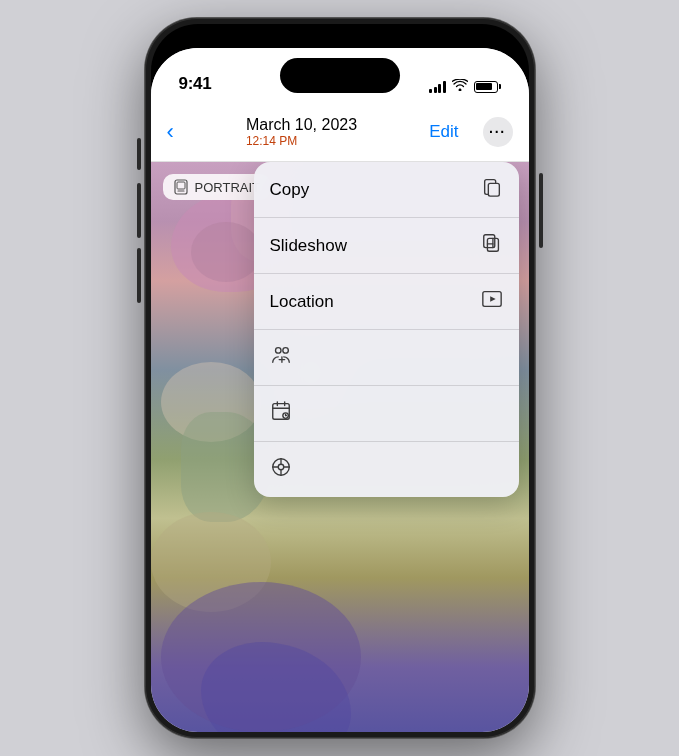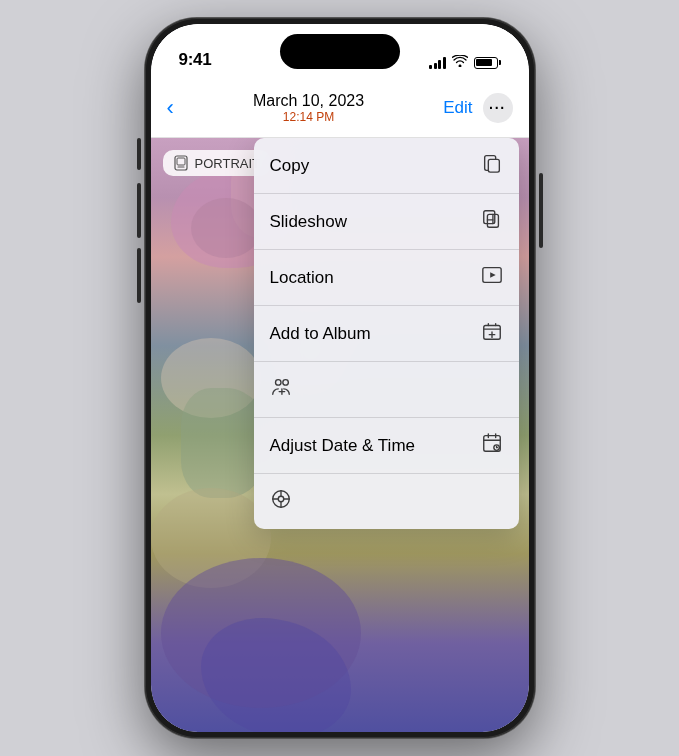--- a/index.html
+++ b/index.html
@@ -48,20 +48,21 @@
     .btn-left-3 { left: -8px; top: 230px; width: 4px; height: 55px; }
     .btn-right  { right: -8px; top: 155px; width: 4px; height: 75px; }
 
     .screen {
       width: 100%;
       height: 100%;
       background: #f2f2f7;
       border-radius: 47px;
       overflow: hidden;
       position: relative;
+      margin-top: 24px;
     }
 
     
     .status-bar {
       height: 54px;
       background: white;
       display: flex;
       align-items: flex-end;
       justify-content: space-between;
       padding: 0 28px 8px;
@@ -158,36 +159,35 @@
       display: flex;
       align-items: center;
       gap: 4px;
     }
     .nav-back-chevron {
       font-size: 22px;
       font-weight: 300;
     }
 
     .nav-center {
-      text-align: center;
     }
     .nav-title {
       font-size: 16px;
       font-weight: 500;
       color: #000;
     }
     .nav-subtitle {
       font-size: 12px;
       color: #c2410c;
     }
 
     .nav-right {
       display: flex;
       align-items: center;
-      gap: 10px;
+      gap: 24px;
     }
     .nav-edit {
       color: #007AFF;
       font-size: 17px;
       font-weight: 400;
     }
     .nav-more {
       width: 30px;
       height: 30px;
       border-radius: 50%;
@@ -250,21 +250,21 @@
       z-index: 5;
     }
 
     
     .context-menu {
       position: absolute;
       right: 10px;
       top: 0;
       width: 265px;
       background: rgba(240, 240, 245, 0.97);
-      border-radius: 10px;
+      border-radius: 16px;
       overflow: hidden;
       z-index: 10;
       backdrop-filter: blur(20px);
       box-shadow: 0 8px 30px rgba(0,0,0,0.2);
     }
 
     .menu-item {
       display: flex;
       align-items: center;
       justify-content: space-between;
@@ -403,49 +403,35 @@
           <div class="menu-item">
             <span class="menu-item-label">Location</span>
             <span class="menu-item-icon">
               <svg class="icon-svg" viewBox="0 0 24 24" fill="none" stroke="#000" stroke-width="1.5" stroke-linecap="round" stroke-linejoin="round">
                 <rect x="2" y="4" width="20" height="16" rx="2"></rect>
                 <polygon points="10,9 16,12 10,15" fill="#000" stroke="none"></polygon>
               </svg>
             </span>
           </div>
 
-          <div class="menu-item">
-            <span class="menu-item-label">Add to Album</span>
-            <span class="menu-item-icon">
-              <svg class="icon-svg" viewBox="0 0 24 24" fill="none" stroke="#000" stroke-width="1.5" stroke-linecap="round" stroke-linejoin="round">
-                <rect x="3" y="6" width="18" height="15" rx="2"></rect>
-                <path d="M3 10h18"></path>
-                <path d="M8 6V4"></path>
-                <path d="M16 6V4"></path>
-                <line x1="12" y1="13" x2="12" y2="19"></line>
-                <line x1="9" y1="16" x2="15" y2="16"></line>
-              </svg>
-            </span>
-          </div>
 
           <div class="menu-item">
             <span class="menu-item-icon">
               <svg class="icon-svg" viewBox="0 0 24 24" fill="none" stroke="#000" stroke-width="1.5" stroke-linecap="round" stroke-linejoin="round">
                 <circle cx="9" cy="7" r="3"></circle>
                 <path d="M3 20c0-3.3 2.7-6 6-6"></path>
                 <circle cx="17" cy="7" r="3"></circle>
                 <path d="M21 20c0-3.3-2.7-6-6-6"></path>
                 <line x1="13" y1="14" x2="13" y2="20"></line>
                 <line x1="10" y1="17" x2="16" y2="17"></line>
               </svg>
             </span>
           </div>
 
           <div class="menu-item">
-            <span class="menu-item-label">Adjust Date &amp; Time</span>
             <span class="menu-item-icon">
               <svg class="icon-svg" viewBox="0 0 24 24" fill="none" stroke="#000" stroke-width="1.5" stroke-linecap="round" stroke-linejoin="round">
                 <rect x="3" y="4" width="18" height="17" rx="2"></rect>
                 <line x1="3" y1="9" x2="21" y2="9"></line>
                 <line x1="8" y1="2" x2="8" y2="6"></line>
                 <line x1="16" y1="2" x2="16" y2="6"></line>
                 <circle cx="17" cy="17" r="3" fill="none"></circle>
                 <line x1="17" y1="15.5" x2="17" y2="17"></line>
                 <line x1="17" y1="17" x2="18" y2="17"></line>
               </svg>

